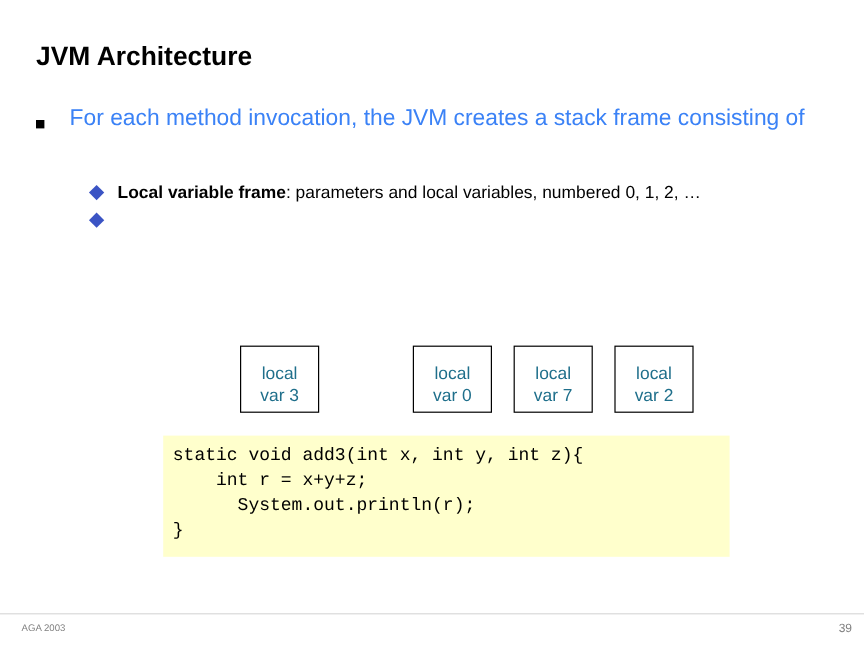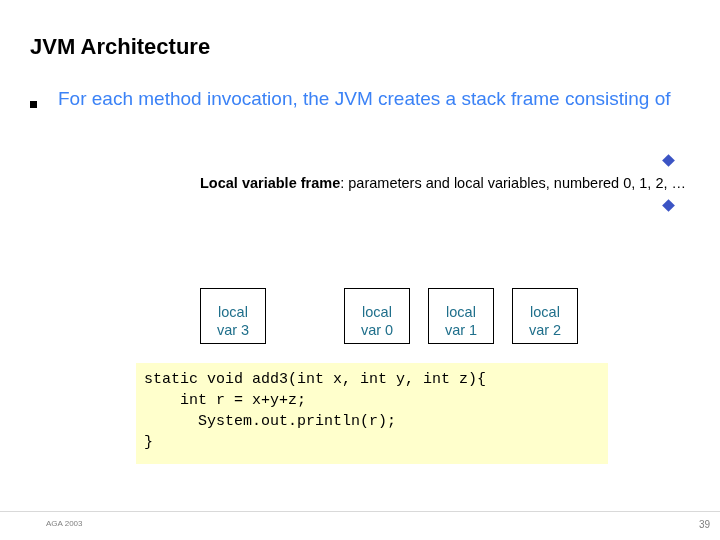--- a/index.html
+++ b/index.html
@@ -58,23 +58,22 @@
 
   
   .sub-list {
     position: absolute;
     left: 76px;
     top: 150px;
     width: 610px;
   }
   .bullet2 {
     display: flex;
-    align-items: flex-end;
+    align-items: center;
     margin-bottom: 2px;
-    flex-direction: column;
   }
   .bullet2 .marker {
     width: 22px;
     flex: 0 0 22px;
     color: #4e6ef2;
     font-size: 13px;
     line-height: 20px;
     padding-top: 1px;
   }
   .diamond {
@@ -134,21 +133,20 @@
     white-space: pre;
   }
 
   
   .footer-left {
     position: absolute;
     left: 18px;
     bottom: 12px;
     font-size: 8px;
     color: #808080;
-    margin-left: 28px;
   }
   .footer-right {
     position: absolute;
     right: 10px;
     bottom: 10px;
     font-size: 10px;
     color: #808080;
   }
   .footer-rule {
     position: absolute;
@@ -185,21 +183,21 @@
     <div class="box" style="left:200px; top:0; width:66px; height:56px;">
       <span>local</span>
       <span class="l2">var 3</span>
     </div>
     <div class="box" style="left:344px; top:0; width:66px; height:56px;">
       <span>local</span>
       <span class="l2">var 0</span>
     </div>
     <div class="box" style="left:428px; top:0; width:66px; height:56px;">
       <span>local</span>
-      <span class="l2">var 1</span>
+      <span class="l2">var 7</span>
     </div>
     <div class="box" style="left:512px; top:0; width:66px; height:56px;">
       <span>local</span>
       <span class="l2">var 2</span>
     </div>
   </div>
 
   <div class="code">static void add3(int x, int y, int z){
     int r = x+y+z;
       System.out.println(r);

